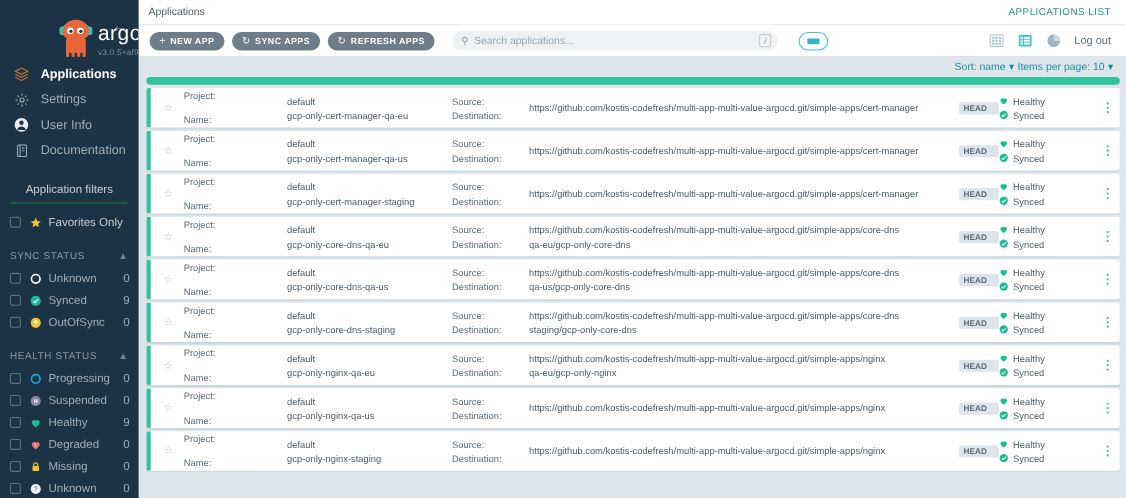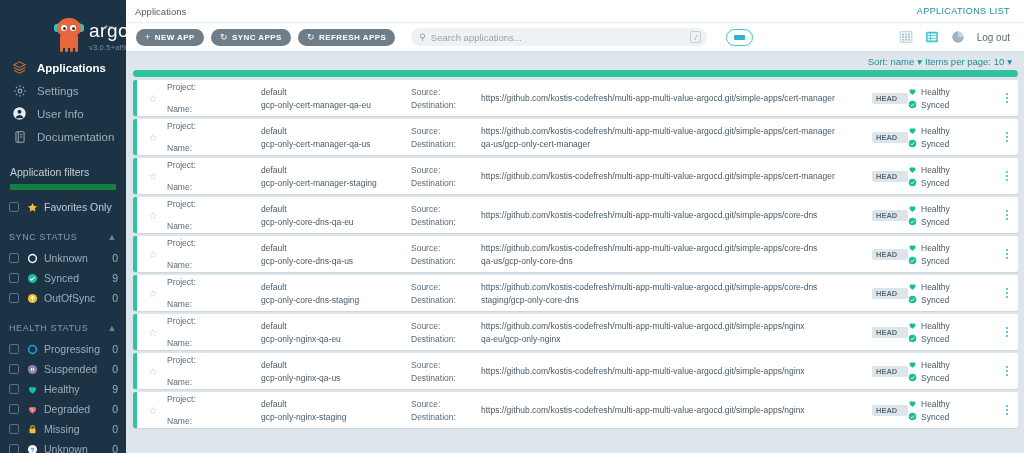--- a/index.html
+++ b/index.html
@@ -69,23 +69,23 @@
   .nav-item {
     display: flex; align-items: center; gap: 9px;
     height: 23px; padding-left: 11px; font-size: 11.5px; cursor: pointer;
     color: #9fadb8;
   }
   .nav-item.active { color: #ffffff; font-weight: bold; }
   .nav-ico { width: 17px; height: 17px; flex: 0 0 17px; display:flex; align-items:center; justify-content:center; }
   .nav-ico svg { display:block; }
 
   .filters-title {
-    margin: 18px 10px 0 10px; text-align: left;
+    margin: 18px 10px 0 10px; text-align: center;
     font-size: 10.5px; color: #c5ced5; padding-bottom: 6px;
-    border-bottom: 6px solid #15803d;
+    border-bottom: 1px solid #15803d;
   }
   .f-row {
     display: flex; align-items: center; height: 20px; padding: 0 8px 0 9px;
     font-size: 10.5px; color: #9fadb8; cursor: pointer;
   }
   .cb {
     width: 10px; height: 10px; flex: 0 0 10px;
     border: 1px solid #5e7competitor; border: 1px solid #5e7382;
     border-radius: 2px; background: transparent; margin-right: 7px;
   }
@@ -506,21 +506,20 @@
     <div class="kvcol c-vals">
       <span class="v">default</span>
       <span class="v">gcp-only-cert-manager-qa-us</span>
     </div>
     <div class="kvcol c-labels2">
       <span class="k">Source:</span>
       <span class="k">Destination:</span>
     </div>
     <div class="kvcol c-vals2">
       <span class="v">https://github.com/kostis-codefresh/multi-app-multi-value-argocd.git/simple-apps/cert-manager</span>
-      <span class="v">qa-us/gcp-only-cert-manager</span>
     </div>
     <div class="c-rev">
       <span class="head-badge">HEAD</span>
     </div>
     <div class="c-stat">
       <span class="stat">
         <svg width="9" height="9" viewBox="0 0 24 24" fill="#18be94">
                   <path d="M12 21s-8-5.1-8-10.2A4.8 4.8 0 0 1 12 7.6 4.8 4.8 0 0 1 20 10.8C20 15.9 12 21 12 21z"></path>
                 </svg>
         <em style="font-style:normal">Healthy</em>
@@ -597,20 +596,21 @@
     <div class="kvcol c-vals">
       <span class="v">default</span>
       <span class="v">gcp-only-core-dns-qa-eu</span>
     </div>
     <div class="kvcol c-labels2">
       <span class="k">Source:</span>
       <span class="k">Destination:</span>
     </div>
     <div class="kvcol c-vals2">
       <span class="v">https://github.com/kostis-codefresh/multi-app-multi-value-argocd.git/simple-apps/core-dns</span>
+      <span class="v">qa-eu/gcp-only-core-dns</span>
     </div>
     <div class="c-rev">
       <span class="head-badge">HEAD</span>
     </div>
     <div class="c-stat">
       <span class="stat">
         <svg width="9" height="9" viewBox="0 0 24 24" fill="#18be94">
                   <path d="M12 21s-8-5.1-8-10.2A4.8 4.8 0 0 1 12 7.6 4.8 4.8 0 0 1 20 10.8C20 15.9 12 21 12 21z"></path>
                 </svg>
         <em style="font-style:normal">Healthy</em>

